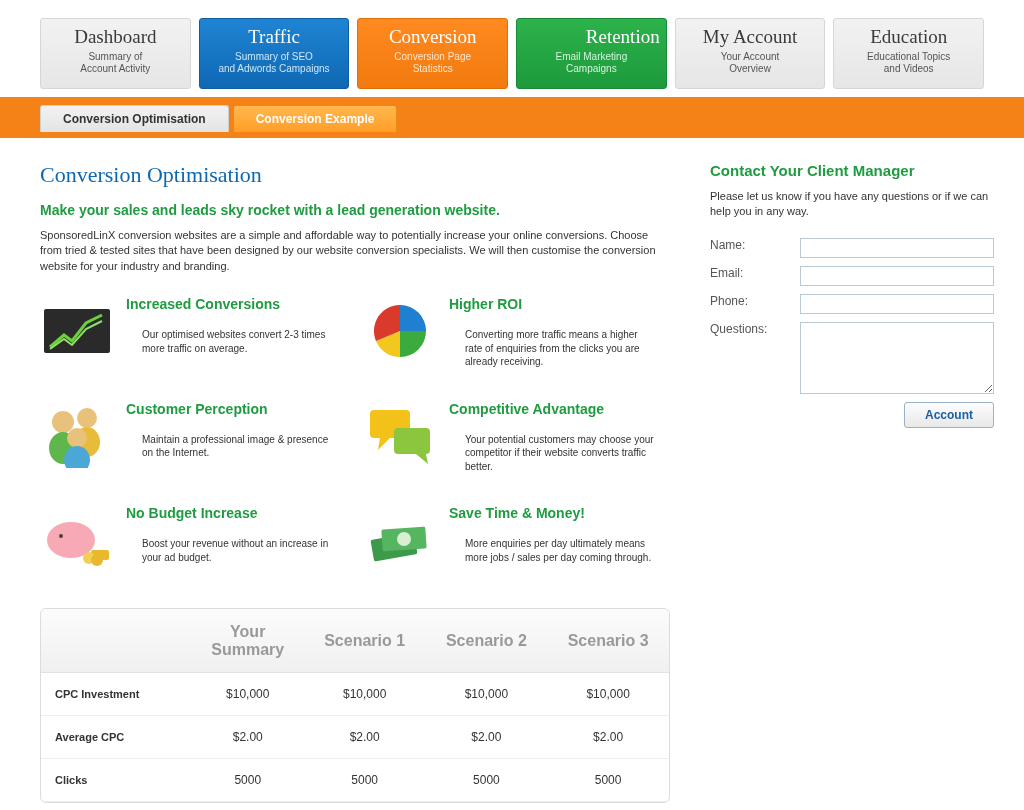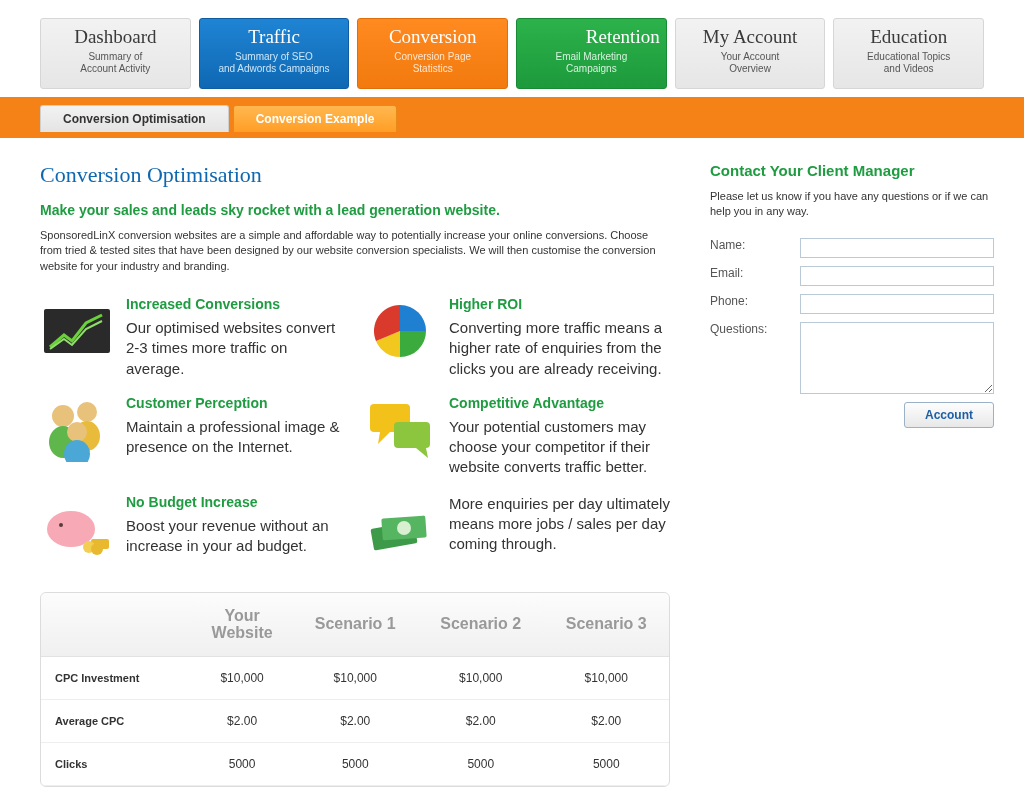--- a/index.html
+++ b/index.html
@@ -152,22 +152,22 @@
     justify-content: center;
   }
   .benefit h3 {
     font-family: Verdana, sans-serif;
     color: #1f9c41;
     font-size: 14px;
     font-weight: bold;
     margin: 0 0 6px 0;
   }
   .benefit p {
-    margin: 0;
-    font-size: 15px;
+    margin: 16px;
+    font-size: 10px;
     color: #333;
     line-height: 1.35;
   }
 
   
   .scenario-table {
     width: 100%;
     border: 1px solid #dcdcdc;
     border-radius: 6px;
     border-collapse: separate;
@@ -389,31 +389,32 @@
 
         <div class="benefit">
           <div class="icon-box">
             <svg width="72" height="56" viewBox="0 0 72 56">
               <rect x="8" y="24" width="44" height="22" rx="2" fill="#3d9a48" transform="rotate(-10 30 35)"></rect>
               <rect x="18" y="16" width="44" height="22" rx="2" fill="#56b560" transform="rotate(-4 40 27)"></rect>
               <circle cx="40" cy="27" r="7" fill="#d9efd2"></circle>
             </svg>
           </div>
           <div>
+            <h3>Save Time &amp; Money!</h3>
             <p>More enquiries per day ultimately means more jobs / sales per day coming through.</p>
           </div>
         </div>
       </div>
 
       <table class="scenario-table">
         <thead>
           <tr>
             <th style="width:24%"></th>
             <th class="th-firstcol">Your
-Website</th>
+Summary</th>
             <th>Scenario 1</th>
             <th>Scenario 2</th>
             <th>Scenario 3</th>
           </tr>
         </thead>
         <tbody>
           <tr>
             <td>CPC Investment</td>
             <td>$10,000</td>
             <td>$10,000</td>

